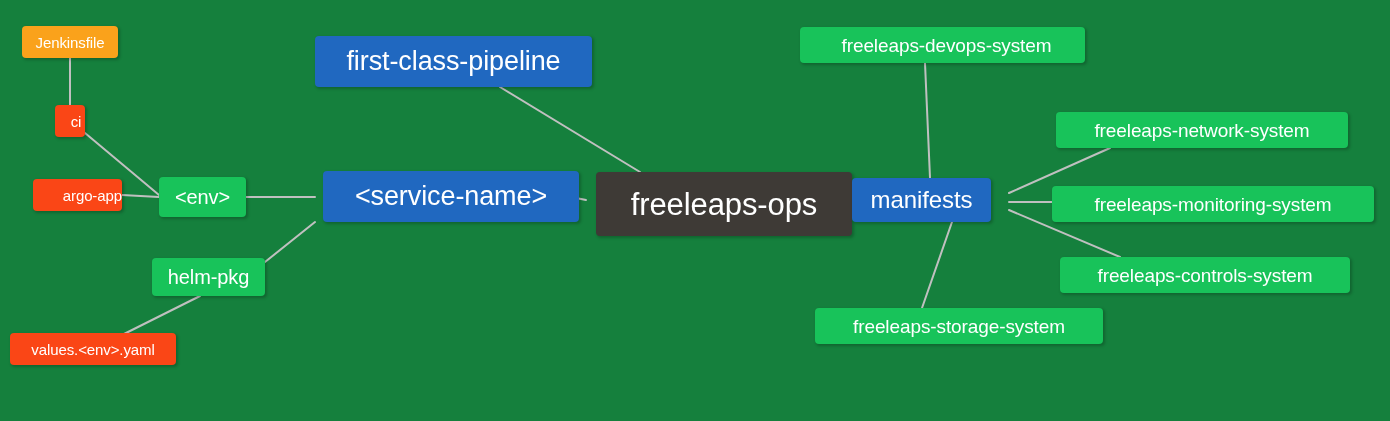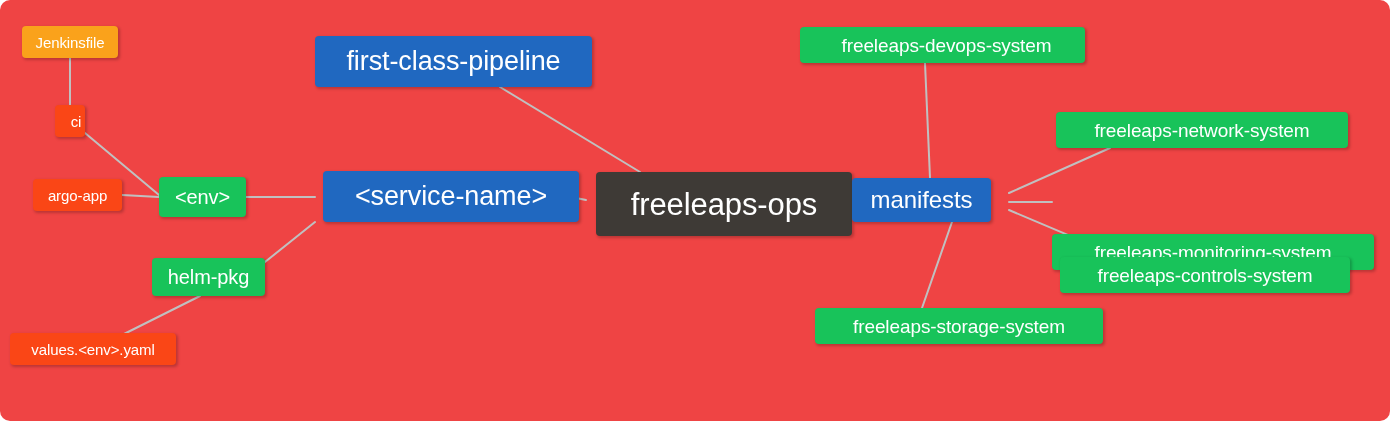--- a/index.html
+++ b/index.html
@@ -39,21 +39,21 @@
     letter-spacing: -0.1px;
     box-shadow: 1.5px 1.5px 3px rgba(0,0,0,0.22);
     z-index: 2;
     cursor: pointer;
     user-select: none;
   }
 </style>
 </head>
 <body>
 
-<div id="canvas" style="background: #ef4444; border-radius: 10px;">
+<div id="canvas" style="background: #15803d;">
   <svg id="edge-layer" width="1390" height="421" viewBox="0 0 1390 421">
       <line x1="70" y1="58" x2="70" y2="105" stroke="#c0c0c0" stroke-width="2" stroke-linecap="round"></line>
       <line x1="85" y1="133" x2="159" y2="195" stroke="#c0c0c0" stroke-width="2" stroke-linecap="round"></line>
       <line x1="122" y1="195" x2="159" y2="197" stroke="#c0c0c0" stroke-width="2" stroke-linecap="round"></line>
       <line x1="246" y1="197" x2="315" y2="197" stroke="#c0c0c0" stroke-width="2" stroke-linecap="round"></line>
       <line x1="315" y1="222" x2="265" y2="262" stroke="#c0c0c0" stroke-width="2" stroke-linecap="round"></line>
       <line x1="200" y1="296" x2="118" y2="337" stroke="#c0c0c0" stroke-width="2" stroke-linecap="round"></line>
       <line x1="500" y1="87" x2="640" y2="172" stroke="#c0c0c0" stroke-width="2" stroke-linecap="round"></line>
       <line x1="571" y1="197" x2="586" y2="200" stroke="#c0c0c0" stroke-width="2" stroke-linecap="round"></line>
       <line x1="842" y1="202" x2="852" y2="200" stroke="#c0c0c0" stroke-width="2" stroke-linecap="round"></line>
@@ -63,21 +63,21 @@
       <line x1="1009" y1="210" x2="1120" y2="257" stroke="#c0c0c0" stroke-width="2" stroke-linecap="round"></line>
       <line x1="952" y1="222" x2="922" y2="308" stroke="#c0c0c0" stroke-width="2" stroke-linecap="round"></line>
     </svg>
   <div id="node-layer">
       <div class="node" style="left: 22px; top: 26px; width: 96px; height: 32px; font-size: 15px; background: rgb(250, 162, 27); color: rgb(255, 255, 255);">
         <span>Jenkinsfile</span>
       </div>
       <div class="node" style="left: 55px; top: 105px; width: 30px; height: 32px; font-size: 15px; background: rgb(250, 70, 22); color: rgb(255, 255, 255); padding-left: 12px;">
         <span>ci</span>
       </div>
-      <div class="node" style="left: 33px; top: 179px; width: 89px; height: 32px; font-size: 15px; background: rgb(250, 70, 22); color: rgb(255, 255, 255);">
+      <div class="node" style="left: 33px; top: 179px; width: 89px; height: 32px; font-size: 15px; background: rgb(250, 70, 22); color: rgb(255, 255, 255); justify-content: flex-end;">
         <span>argo-app</span>
       </div>
       <div class="node" style="left: 159px; top: 177px; width: 87px; height: 40px; font-size: 20px; background: rgb(24, 195, 90); color: rgb(255, 255, 255);">
         <span>&lt;env&gt;</span>
       </div>
       <div class="node" style="left: 152px; top: 258px; width: 113px; height: 38px; font-size: 20px; background: rgb(24, 195, 90); color: rgb(255, 255, 255);">
         <span>helm-pkg</span>
       </div>
       <div class="node" style="left: 10px; top: 333px; width: 166px; height: 32px; font-size: 15px; background: rgb(250, 70, 22); color: rgb(255, 255, 255);">
         <span>values.&lt;env&gt;.yaml</span>
@@ -93,21 +93,21 @@
       </div>
       <div class="node" style="left: 852px; top: 178px; width: 139px; height: 44px; font-size: 24px; background: rgb(32, 104, 192); color: rgb(255, 255, 255);">
         <span>manifests</span>
       </div>
       <div class="node" style="left: 800px; top: 27px; width: 285px; height: 36px; font-size: 19px; background: rgb(24, 195, 90); color: rgb(255, 255, 255); padding-left: 8px;">
         <span>freeleaps-devops-system</span>
       </div>
       <div class="node" style="left: 1056px; top: 112px; width: 292px; height: 36px; font-size: 19px; background: rgb(24, 195, 90); color: rgb(255, 255, 255);">
         <span>freeleaps-network-system</span>
       </div>
-      <div class="node" style="left: 1052px; top: 186px; width: 322px; height: 36px; font-size: 19px; background: rgb(24, 195, 90); color: rgb(255, 255, 255); margin-top: 48px;">
+      <div class="node" style="left: 1052px; top: 186px; width: 322px; height: 36px; font-size: 19px; background: rgb(24, 195, 90); color: rgb(255, 255, 255);">
         <span>freeleaps-monitoring-system</span>
       </div>
       <div class="node" style="left: 1060px; top: 257px; width: 290px; height: 36px; font-size: 19px; background: rgb(24, 195, 90); color: rgb(255, 255, 255);">
         <span>freeleaps-controls-system</span>
       </div>
       <div class="node" style="left: 815px; top: 308px; width: 288px; height: 36px; font-size: 19px; background: rgb(24, 195, 90); color: rgb(255, 255, 255);">
         <span>freeleaps-storage-system</span>
       </div>
     </div>
 </div>

